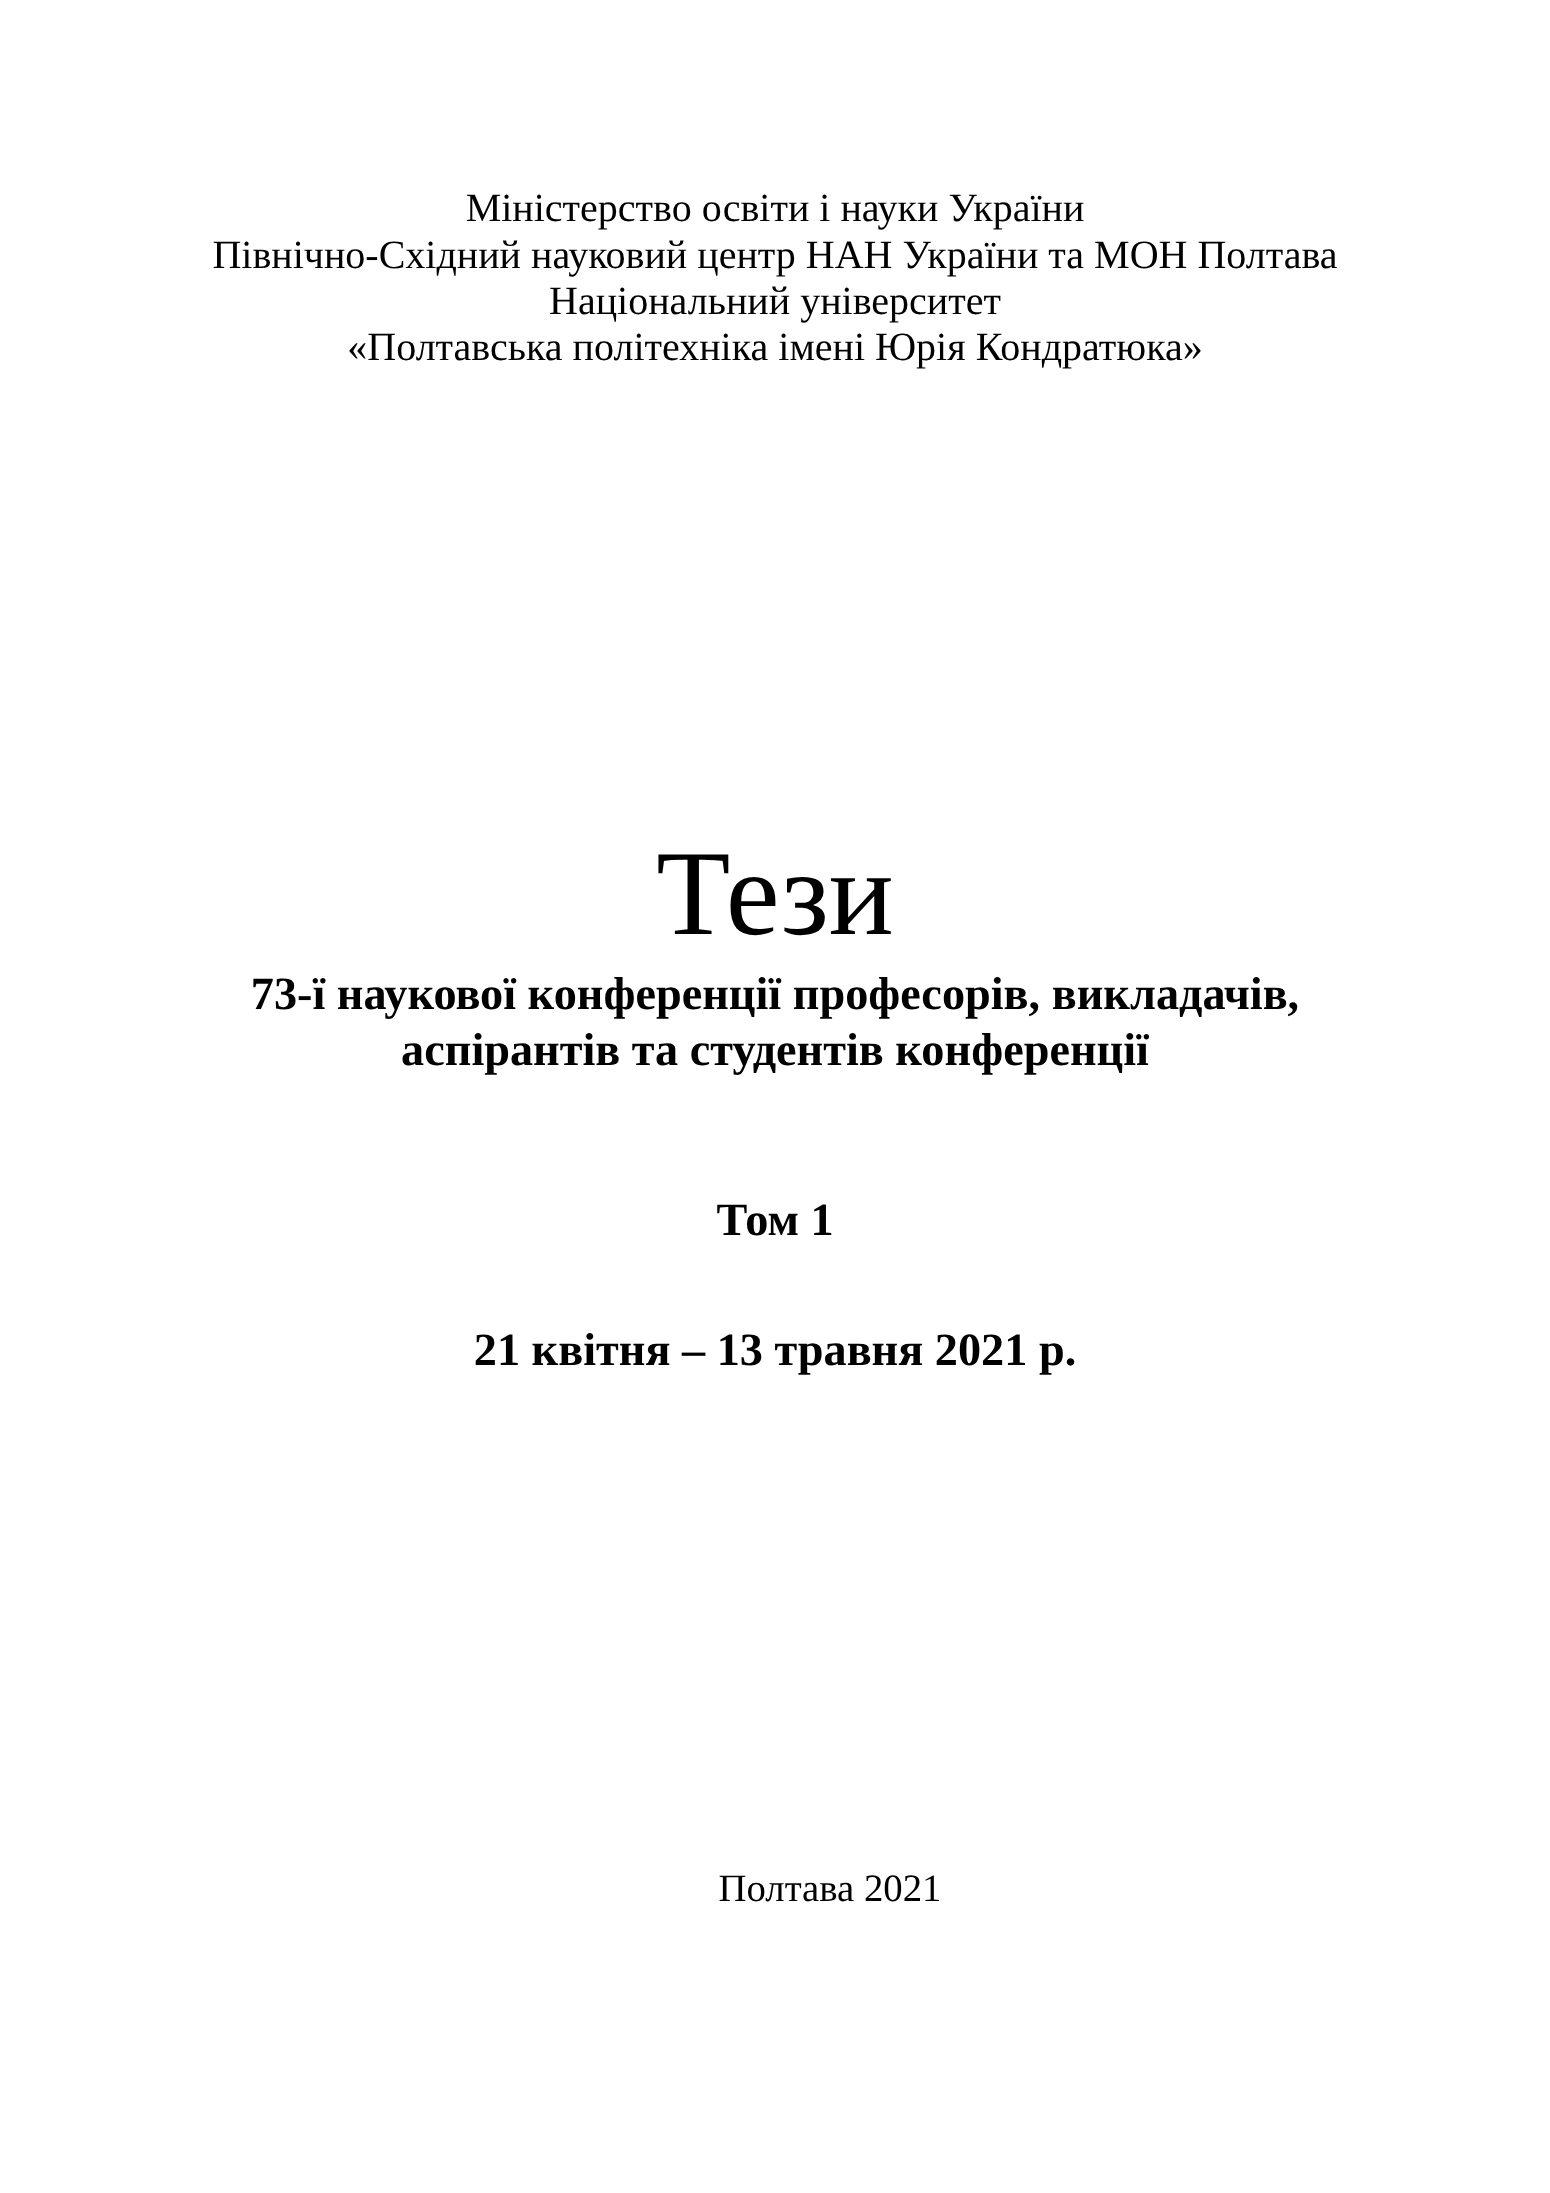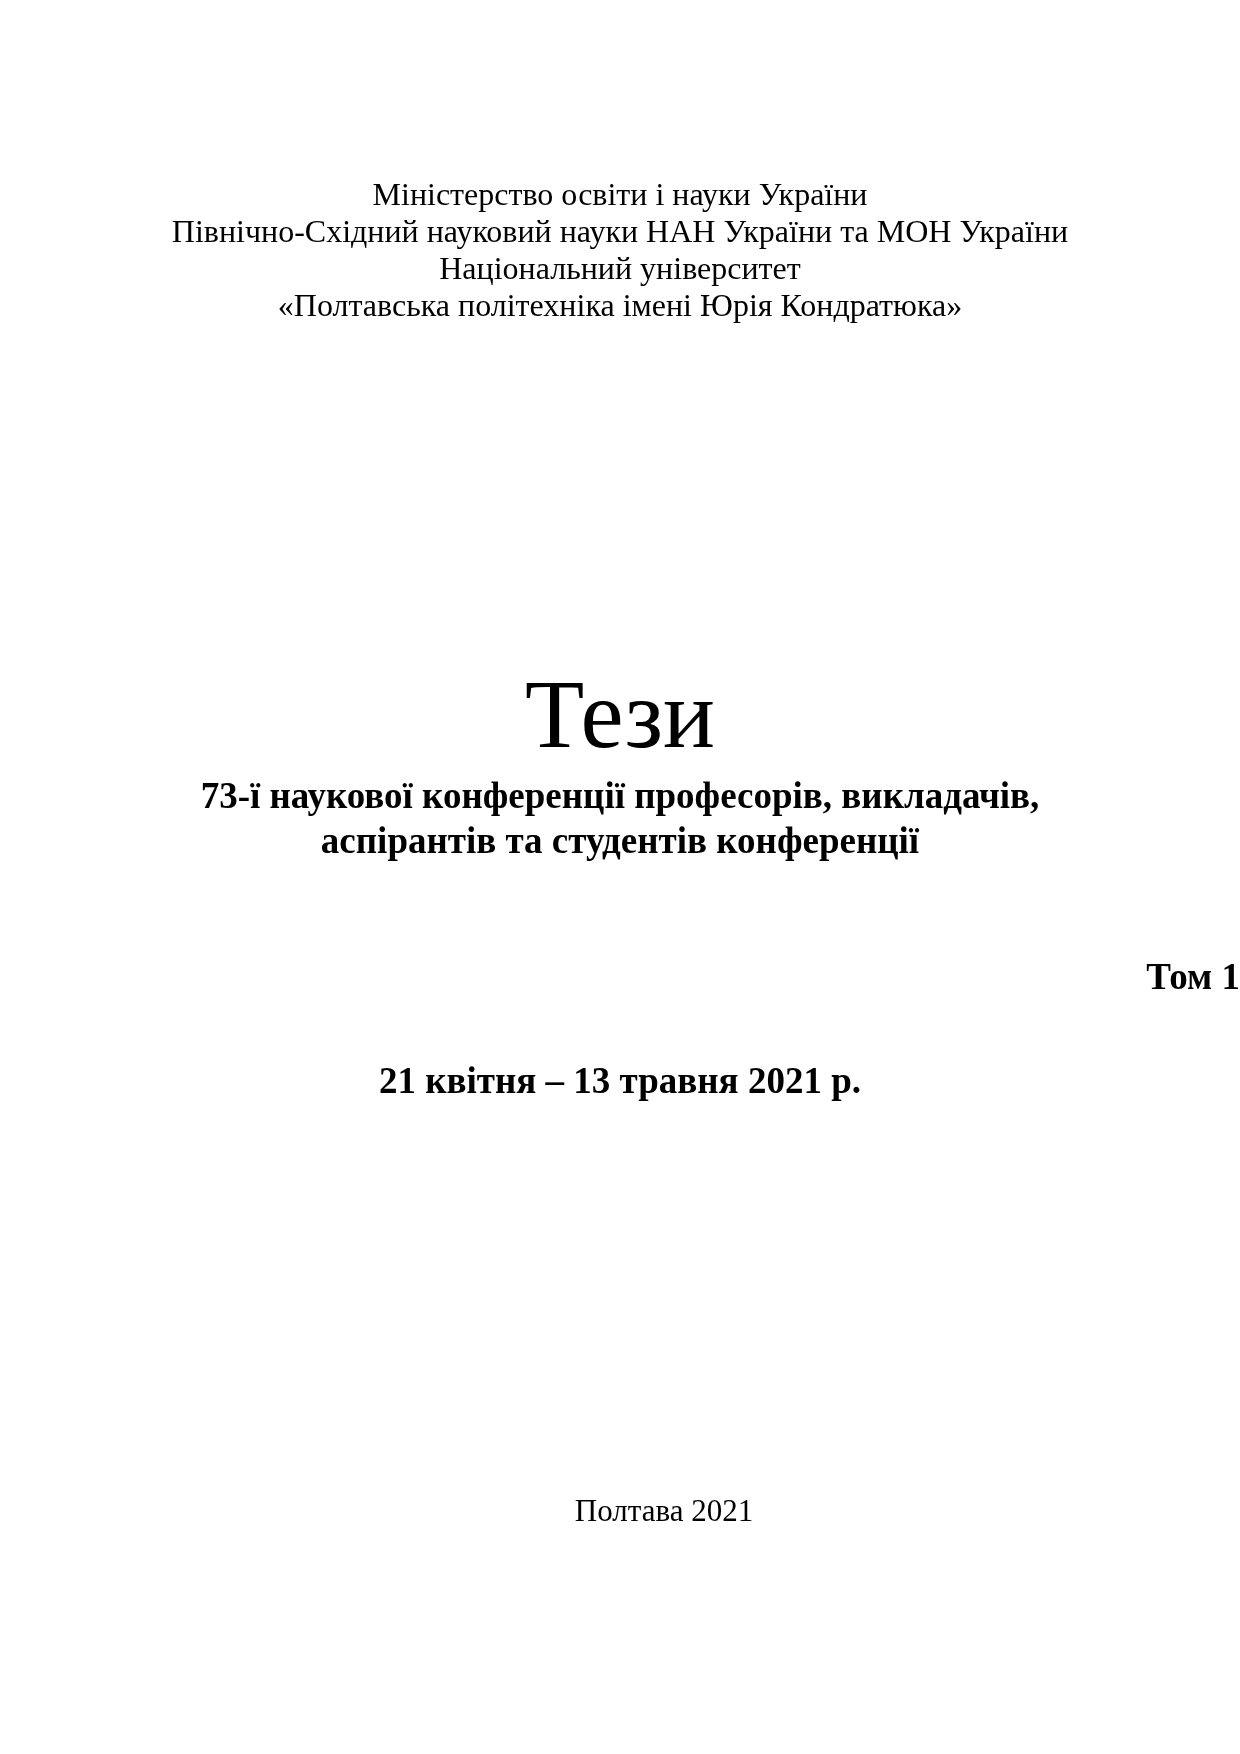--- a/index.html
+++ b/index.html
@@ -18,21 +18,20 @@
     overflow: hidden;
   }
   .header-block {
     position: absolute;
     top: 148px;
     left: 0;
     width: 100%;
     font-size: 32px;
     line-height: 37px;
     font-weight: 400;
-    margin-top: 28px;
   }
   .main-title {
     position: absolute;
     top: 660px;
     left: 0;
     width: 100%;
     margin: 0;
     font-size: 97px;
     line-height: 110px;
     font-weight: 400;
@@ -48,21 +47,20 @@
     text-align: center;
   }
   .volume-line {
     position: absolute;
     top: 954px;
     left: 0;
     width: 100%;
     font-size: 37px;
     line-height: 45px;
     font-weight: 700;
-    text-align: right;
   }
   .date-line {
     position: absolute;
     top: 1058px;
     left: 0;
     width: 100%;
     font-size: 37px;
     line-height: 45px;
     font-weight: 700;
   }
@@ -77,21 +75,21 @@
     margin-left: 44px;
   }
 </style>
 </head>
 <body>
 
 <div class="page">
 
   <div class="header-block">
     <div>Міністерство освіти і науки України</div>
-    <div>Північно-Східний науковий науки НАН України та МОН України</div>
+    <div>Північно-Східний науковий центр НАН України та МОН Полтава</div>
     <div>Національний університет</div>
     <div>«Полтавська політехніка імені Юрія Кондратюка»</div>
   </div>
 
   <h1 class="main-title">Тези</h1>
 
   <div class="subtitle-block">
     <div>73-ї наукової конференції професорів, викладачів,</div>
     <div>аспірантів та студентів конференції</div>
   </div>

